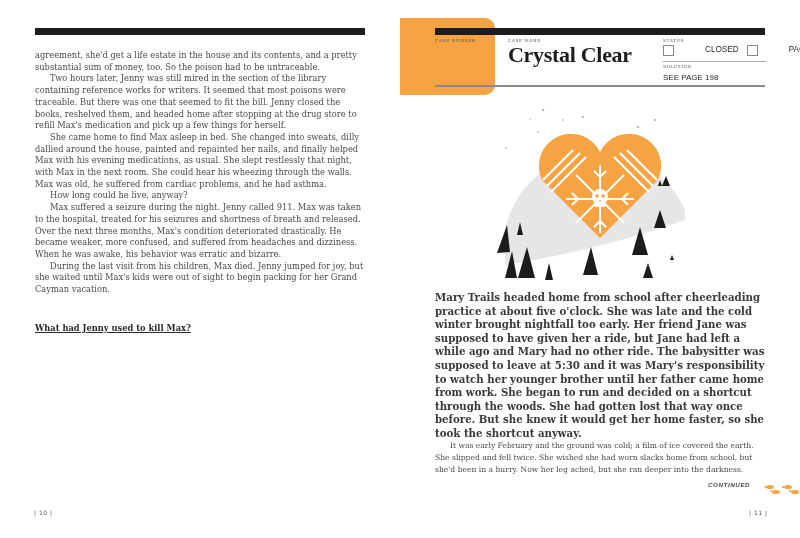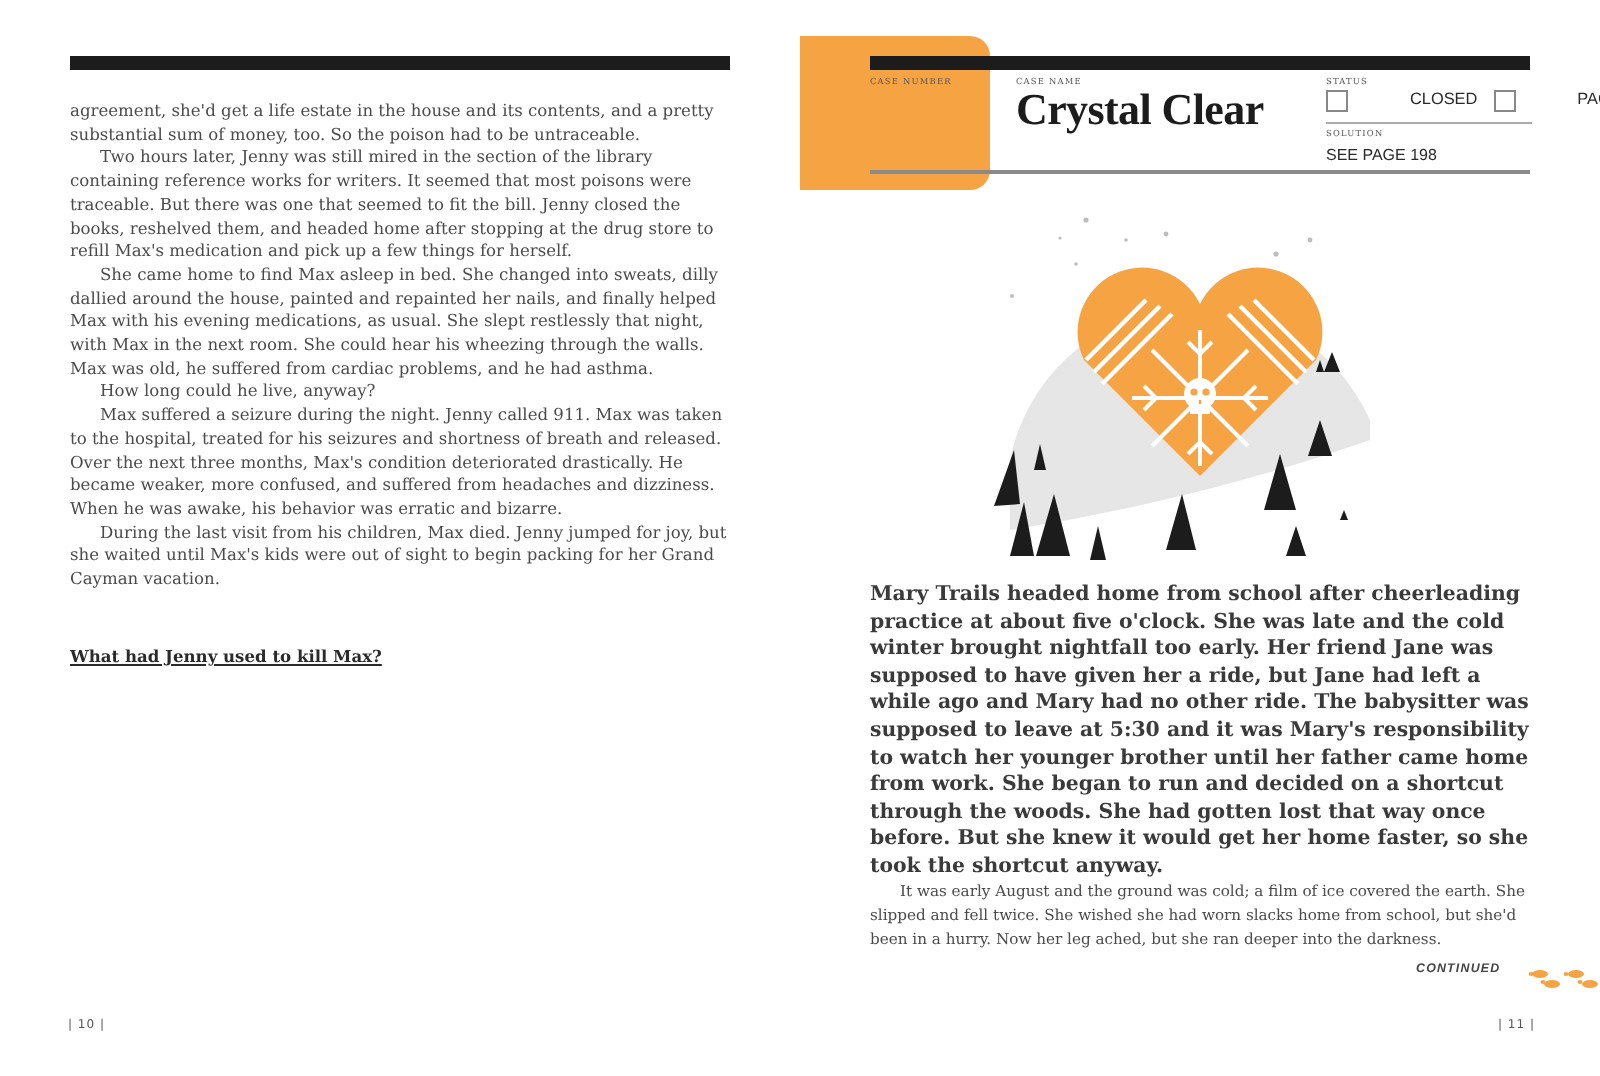--- a/index.html
+++ b/index.html
@@ -140,21 +140,21 @@
       <polygon points="194,128 200,110 206,128"></polygon>
       <polygon points="202,86 206,76 210,86"></polygon>
       <polygon points="198,86 200,80 202,86"></polygon>
       <polygon points="183,178 188,163 193,178"></polygon>
       <polygon points="210,160 212,155 214,160"></polygon>
     </g>
   </svg>
 
   <div class="lead">Mary Trails headed home from school after cheerleading practice at about five o'clock. She was late and the cold winter brought nightfall too early. Her friend Jane was supposed to have given her a ride, but Jane had left a while ago and Mary had no other ride. The babysitter was supposed to leave at 5:30 and it was Mary's responsibility to watch her younger brother until her father came home from work. She began to run and decided on a shortcut through the woods. She had gotten lost that way once before. But she knew it would get her home faster, so she took the shortcut anyway.</div>
   <div class="body2">
-    <p>It was early August and the ground was cold; a film of ice covered the earth. She slipped and fell twice. She wished she had worn slacks home from school, but she'd been in a hurry. Now her leg ached, but she ran deeper into the darkness.</p>
+    <p>It was early February and the ground was cold; a film of ice covered the earth. She slipped and fell twice. She wished she had worn slacks home from school, but she'd been in a hurry. Now her leg ached, but she ran deeper into the darkness.</p>
   </div>
   <div class="continued">CONTINUED</div>
   <svg class="footprints" viewBox="0 0 36 16">
     <g fill="#f6a443">
       <ellipse cx="6" cy="5" rx="4" ry="2"></ellipse>
       <ellipse cx="1.5" cy="5" rx="1.2" ry="1"></ellipse>
       <ellipse cx="12" cy="10" rx="4" ry="2"></ellipse>
       <ellipse cx="7.5" cy="9" rx="1.2" ry="1"></ellipse>
       <ellipse cx="24" cy="5" rx="4" ry="2"></ellipse>
       <ellipse cx="19" cy="5" rx="1.2" ry="1"></ellipse>

